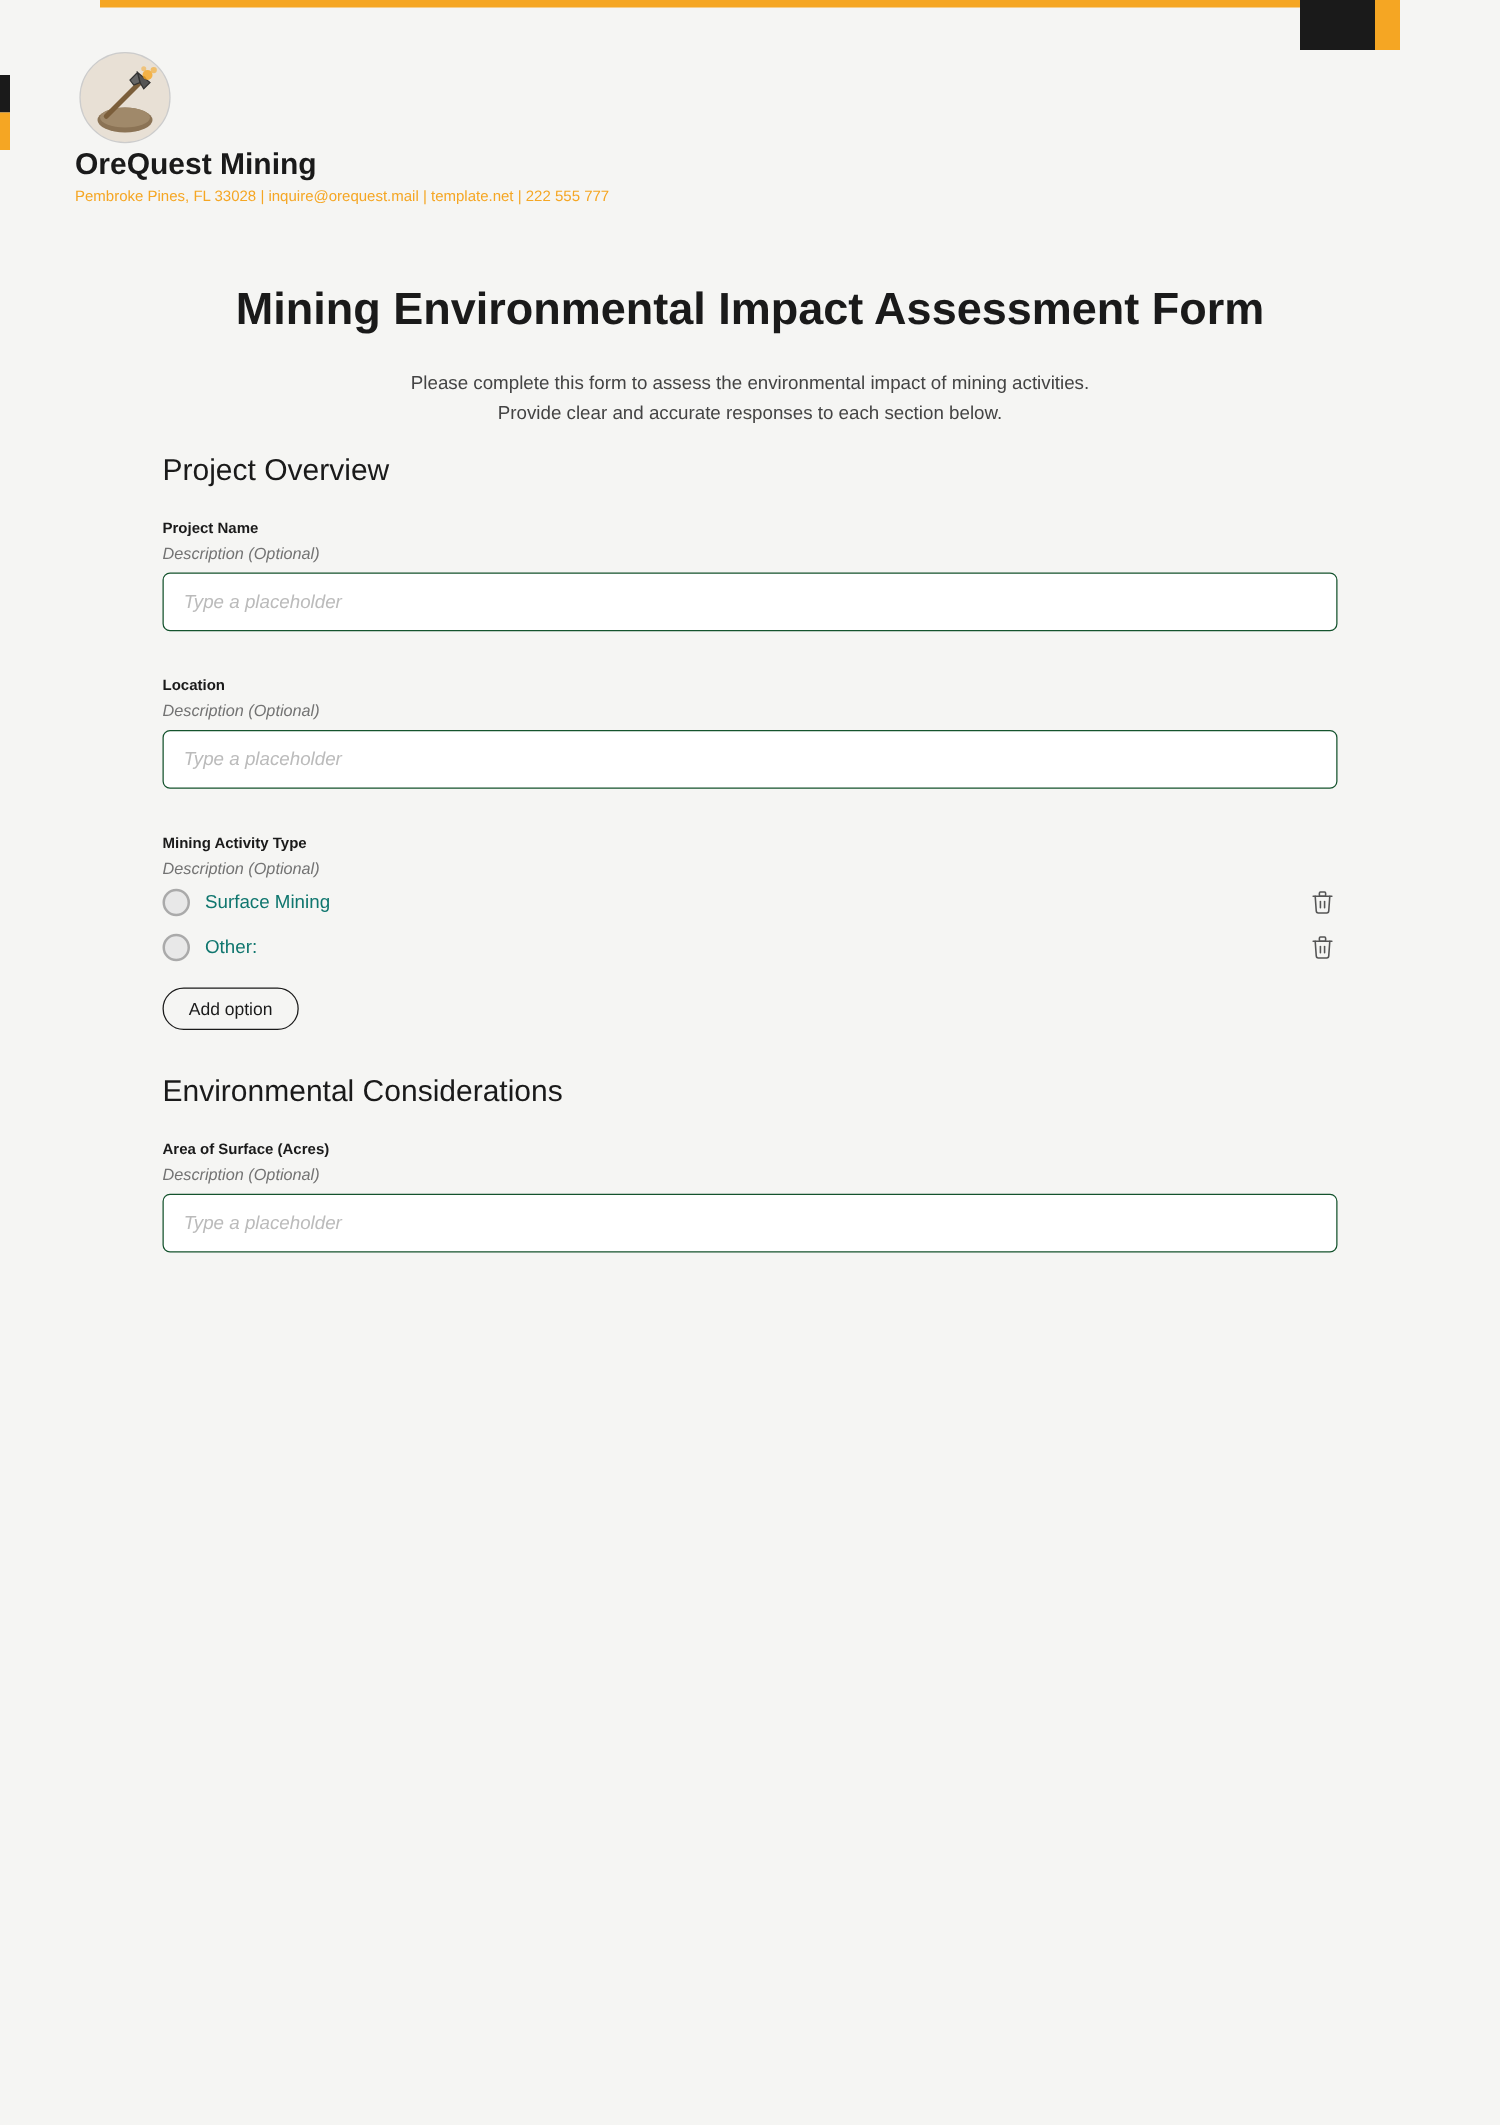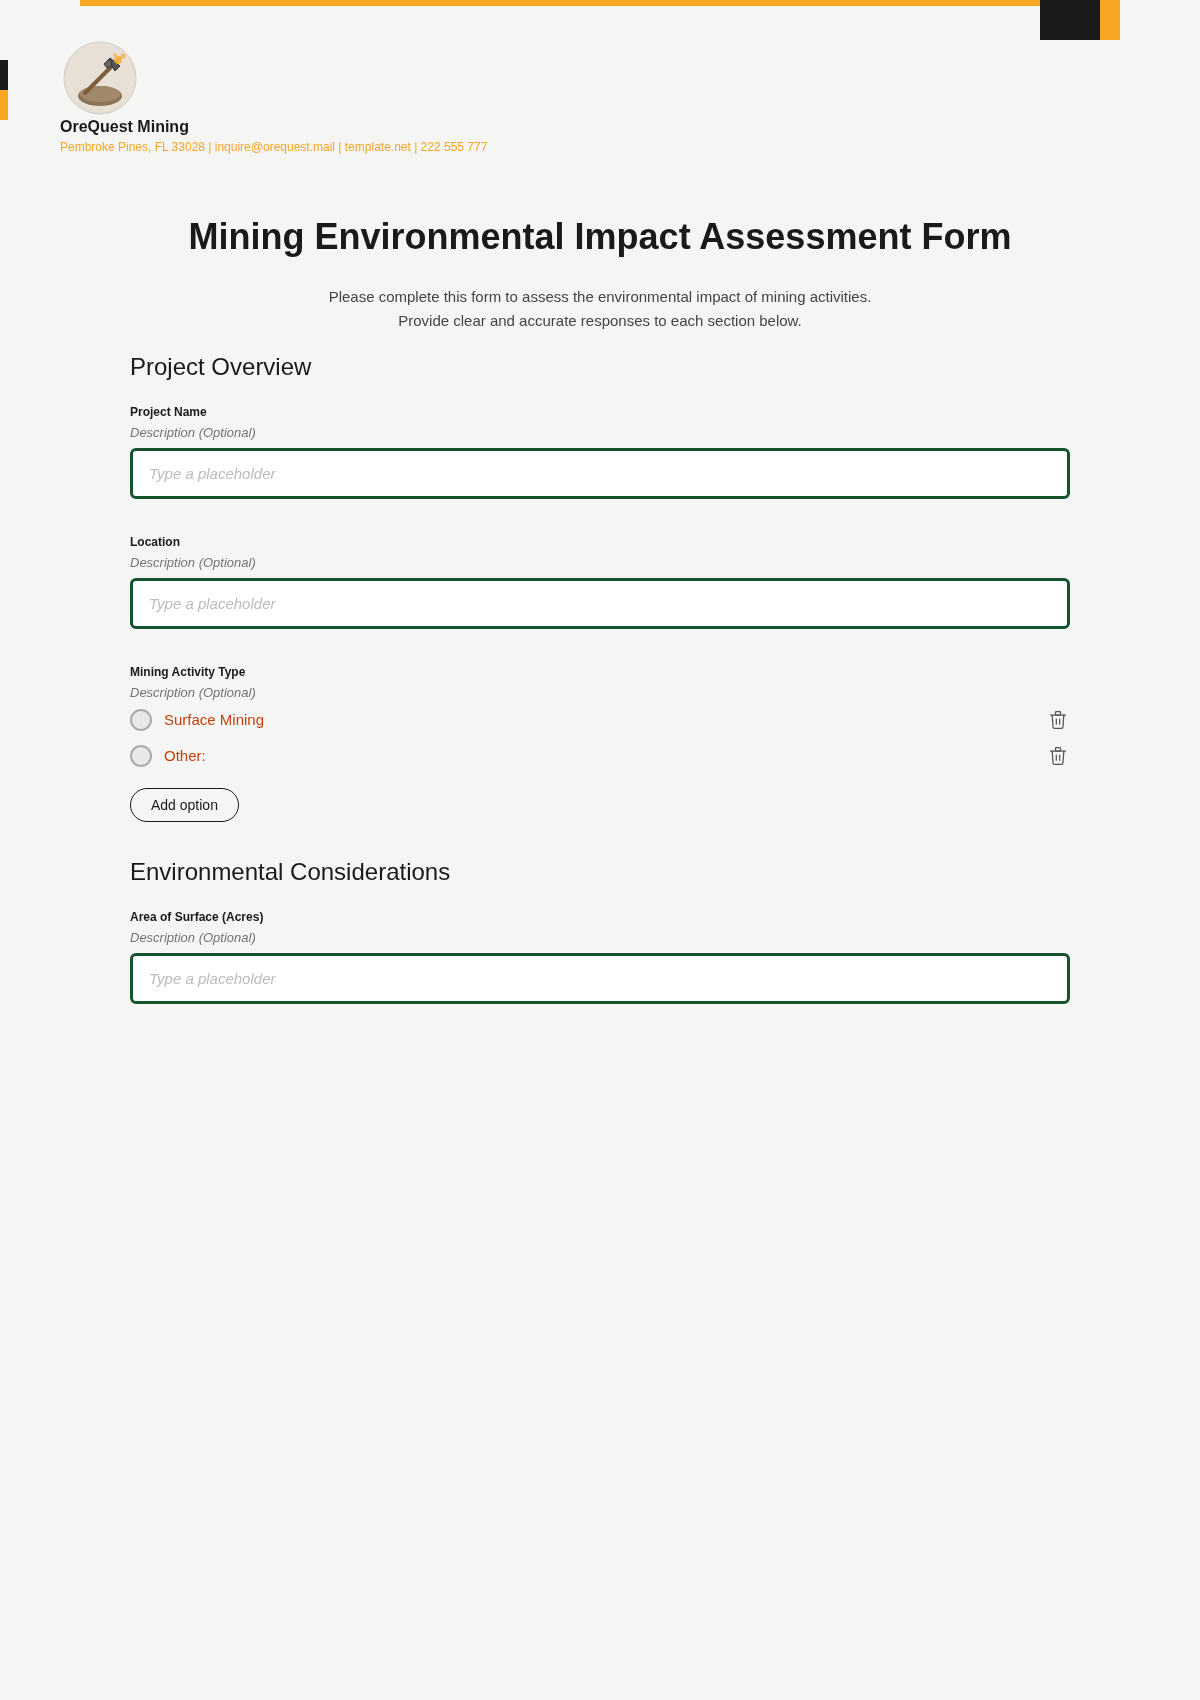--- a/index.html
+++ b/index.html
@@ -87,21 +87,21 @@
       margin-top: 8px;
     }
 
     .logo-area {
       display: flex;
       flex-direction: column;
       align-items: flex-start;
     }
 
     .company-name {
-      font-size: 16px;
+      font-size: 24px;
       font-weight: bold;
       color: #1a1a1a;
       margin-bottom: 4px;
     }
 
     .company-contact {
       font-size: 12px;
       color: #f5a623;
     }
 
@@ -150,21 +150,21 @@
     .field-description {
       font-size: 13px;
       color: #737373;
       font-style: italic;
       margin-bottom: 8px;
     }
 
     .text-input {
       width: 100%;
       padding: 14px 16px;
-      border: 3px solid #14532d;
+      border: 1px solid #14532d;
       border-radius: 6px;
       font-size: 15px;
       color: #bbb;
       background: #fff;
       outline: none;
     }
 
     .text-input::placeholder {
       color: #bbb;
       font-style: italic;
@@ -188,21 +188,21 @@
       width: 22px;
       height: 22px;
       border-radius: 50%;
       border: 2px solid #aaa;
       background: #e8e8e8;
       flex-shrink: 0;
     }
 
     .radio-label {
       font-size: 15px;
-      color: #c2410c;
+      color: #0f766e;
     }
 
     .delete-icon {
       width: 24px;
       height: 24px;
       cursor: pointer;
       color: #555;
       display: flex;
       align-items: center;
       justify-content: center;

